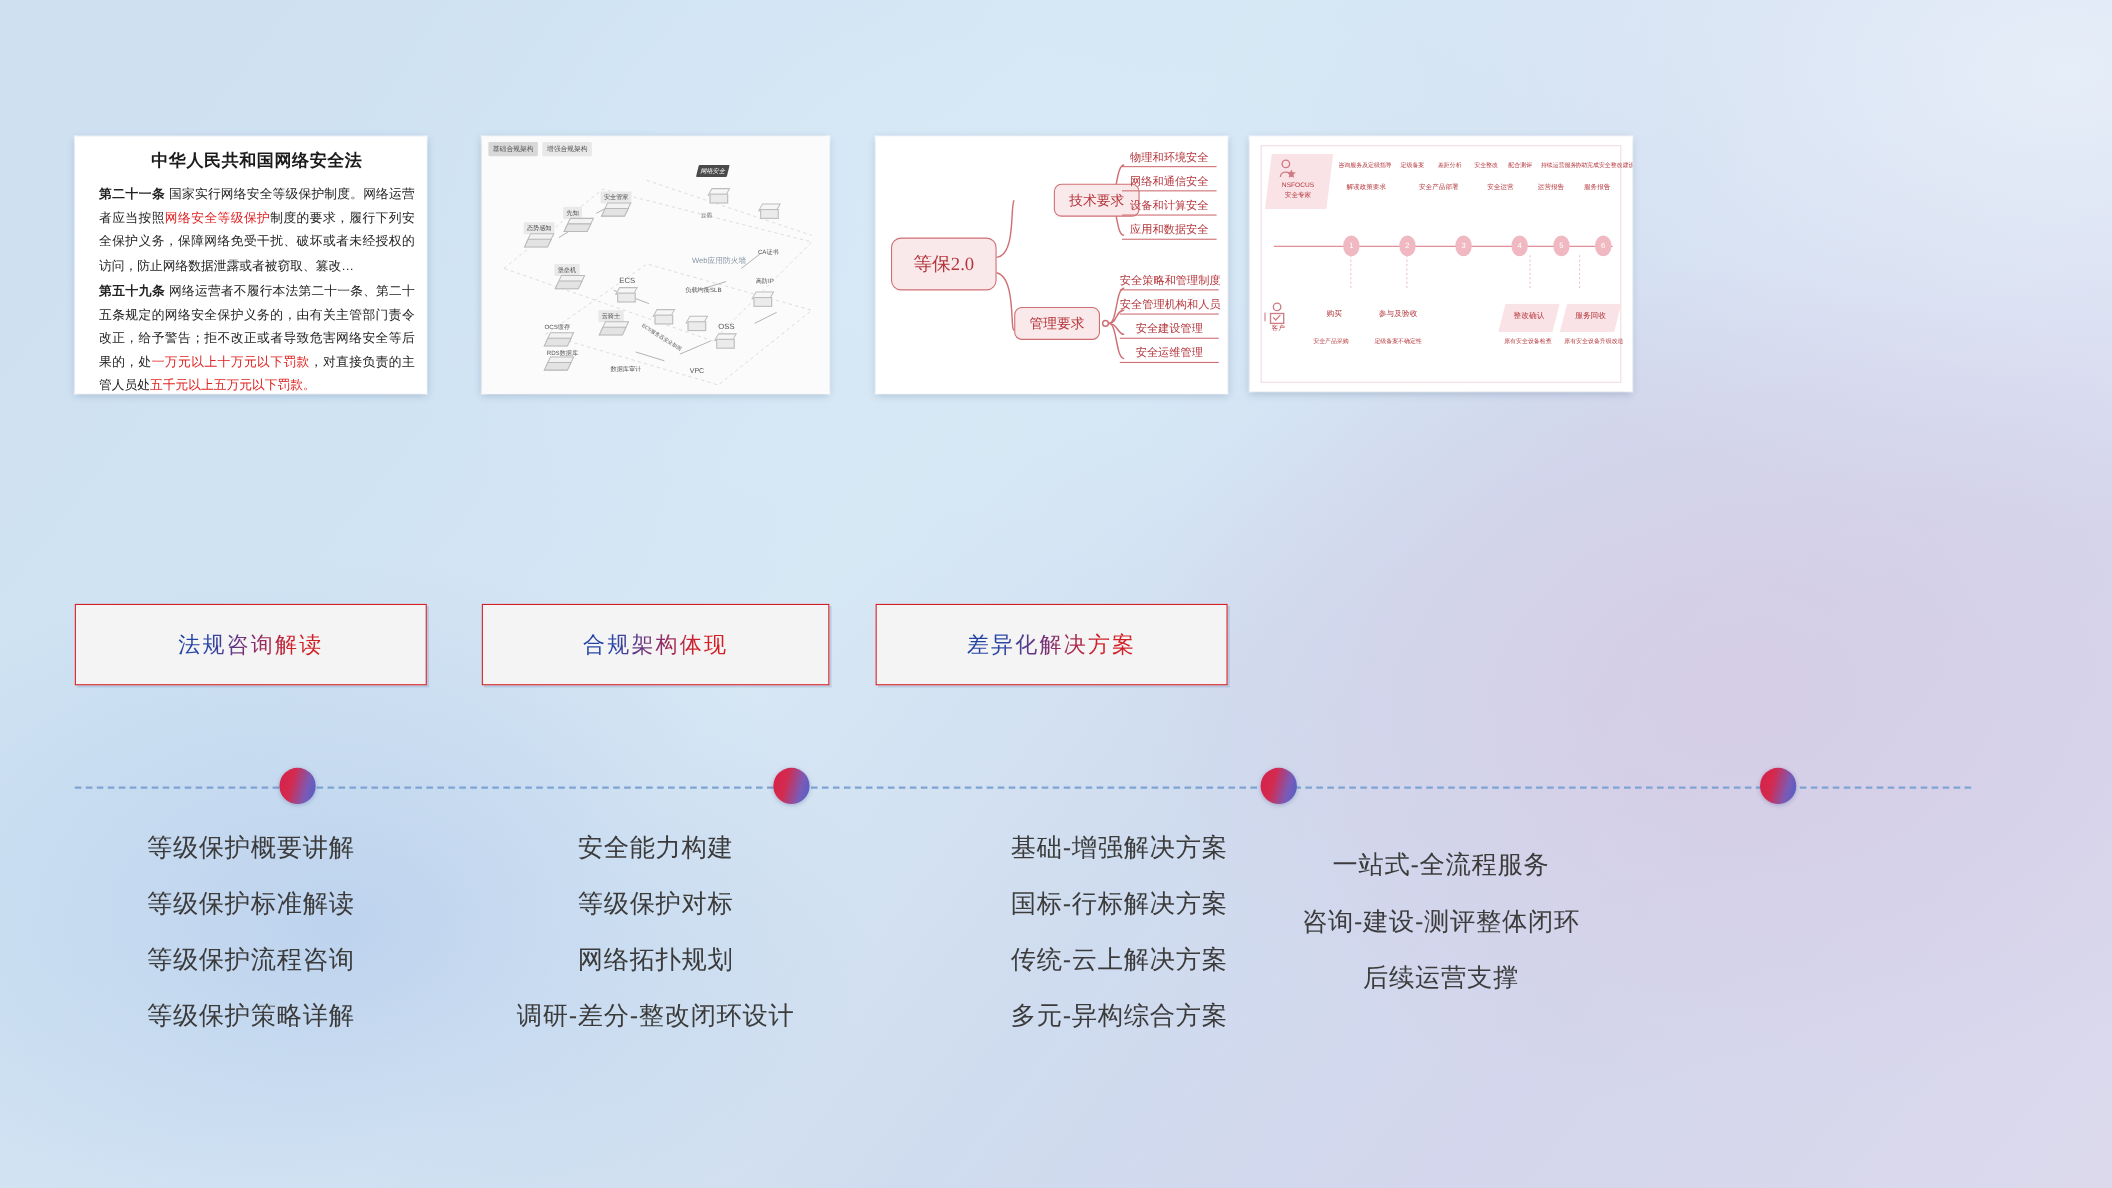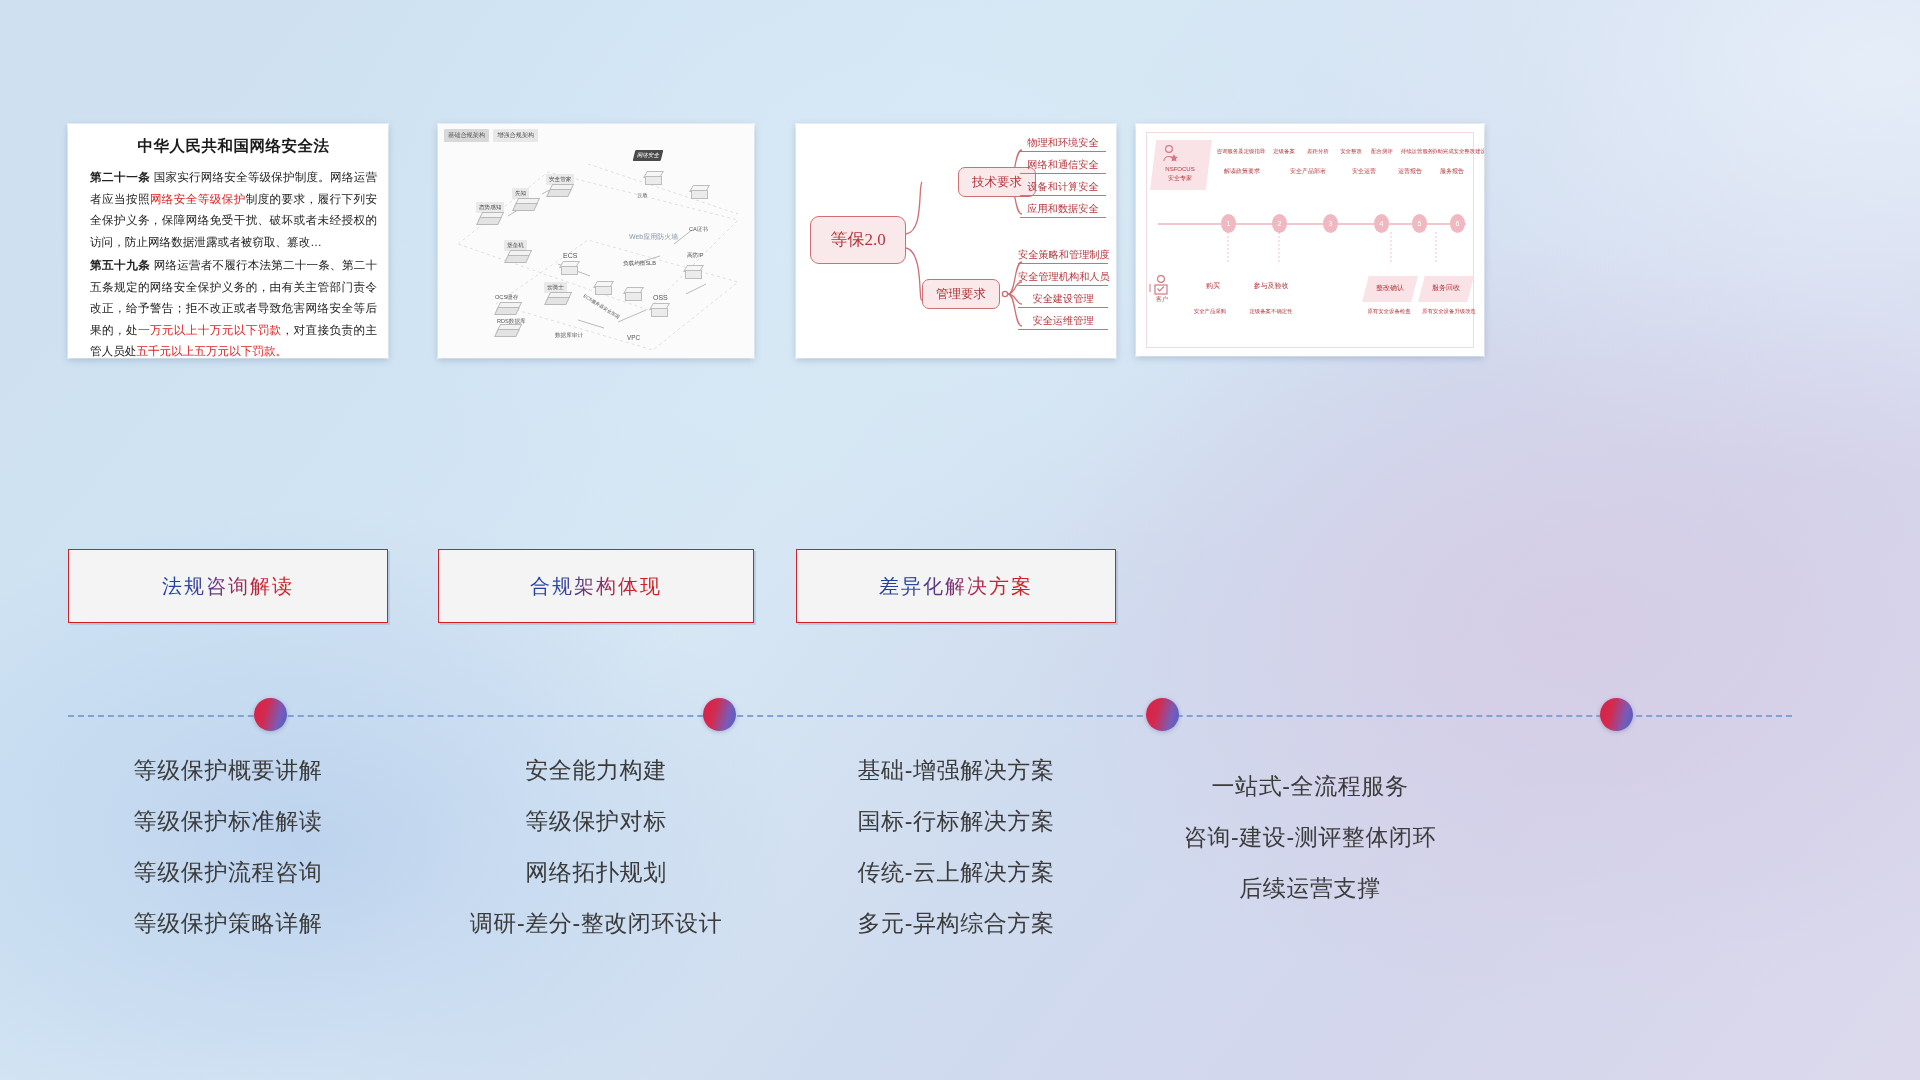--- a/index.html
+++ b/index.html
@@ -99,21 +99,21 @@
            background:linear-gradient(105deg,#d6204a 0%,#d42a4e 35%,#7b5ab6 72%,#4a61c9 100%);
            box-shadow:0 1px 4px rgba(70,90,140,.35); }
   .b1{ left:254px; } .b2{ left:703px; } .b3{ left:1146px; } .b4{ left:1600px; }
 
   
   .lists{ position:absolute; top:745px; left:0; width:1920px; height:220px; }
   .col{ position:absolute; top:0; text-align:center; }
   .col .li{ font-size:23px; color:#3b3b3b; line-height:51px; white-space:nowrap; letter-spacing:.6px;}
   .col1{ left:68px;   width:320px; }
   .col2{ left:438px;  width:316px; }
-  .col3{ left:796px;  width:320px; }
+  .col3{ left:796px;  width:320px;text-align:right; }
   .col4{ left:1136px; width:348px; top:16px;}
 </style>
 </head>
 <body>
 
 <div class="stage">
 
   <div class="cards">
 
     <div class="card c1">

